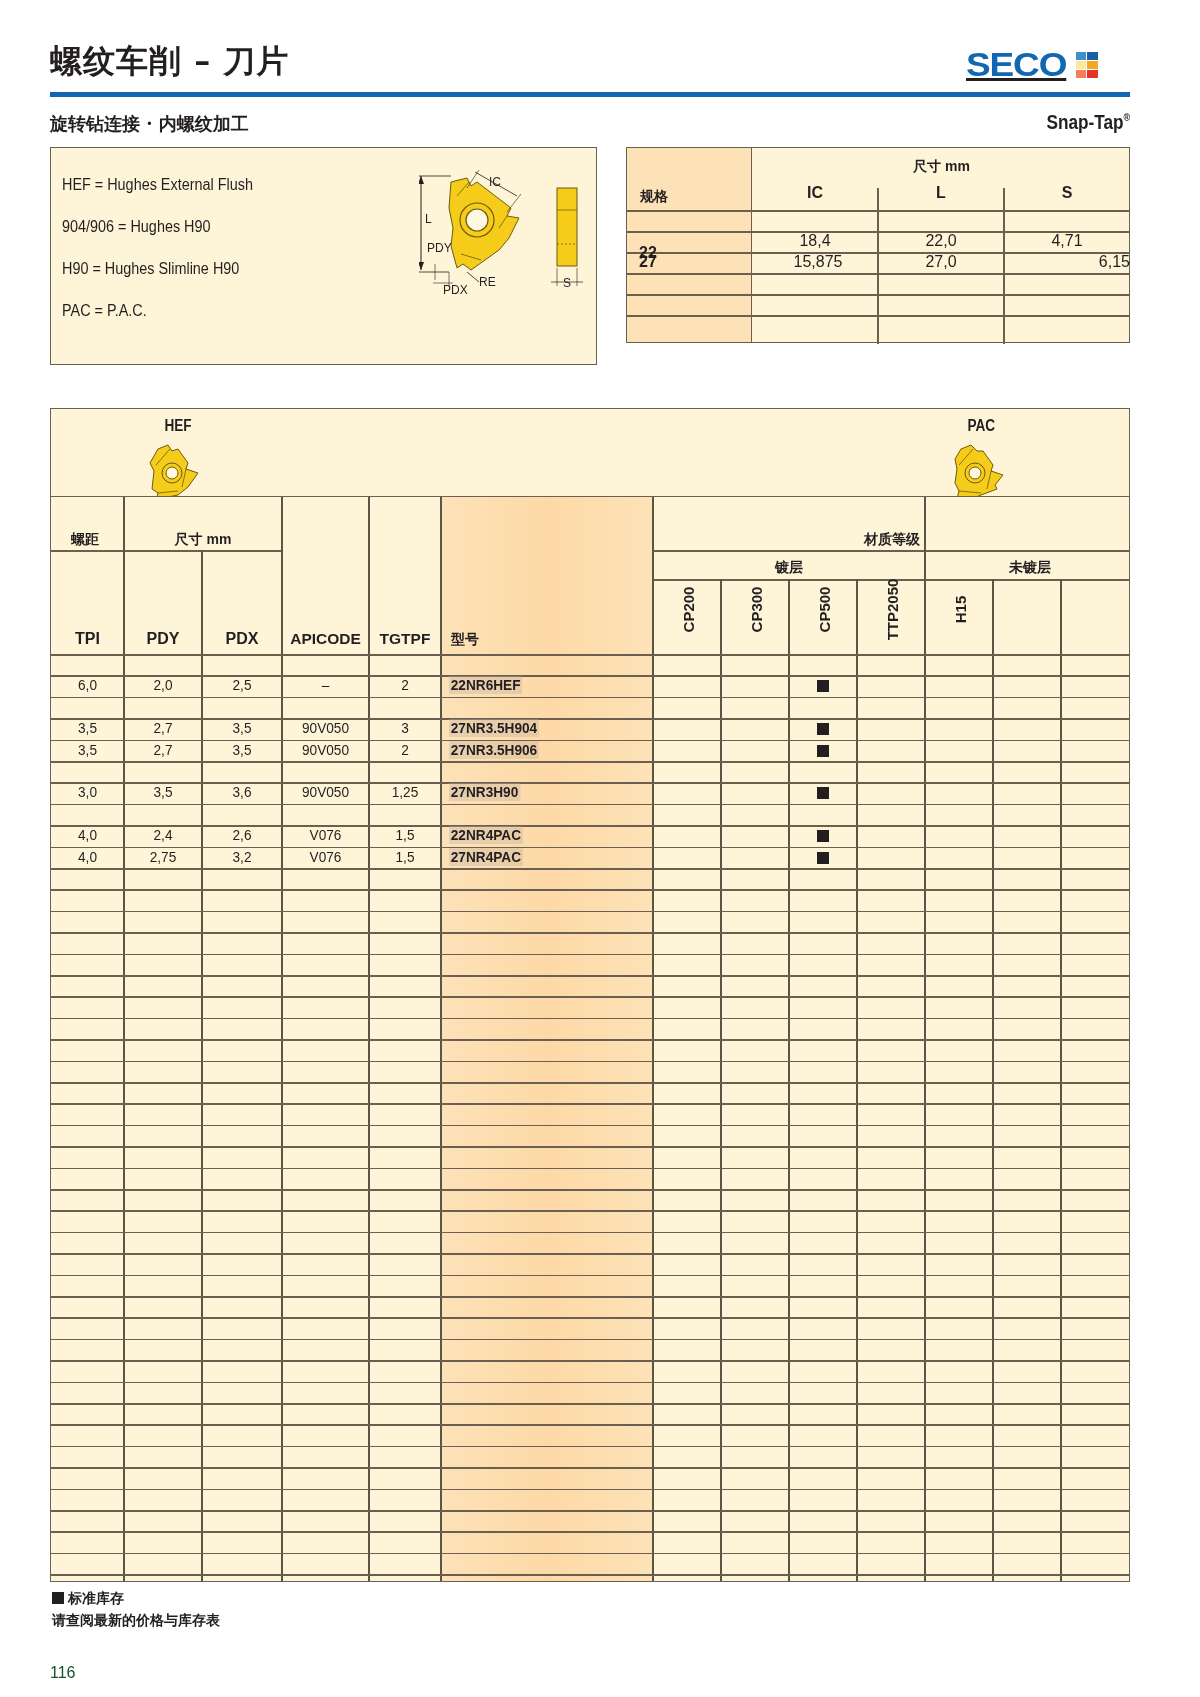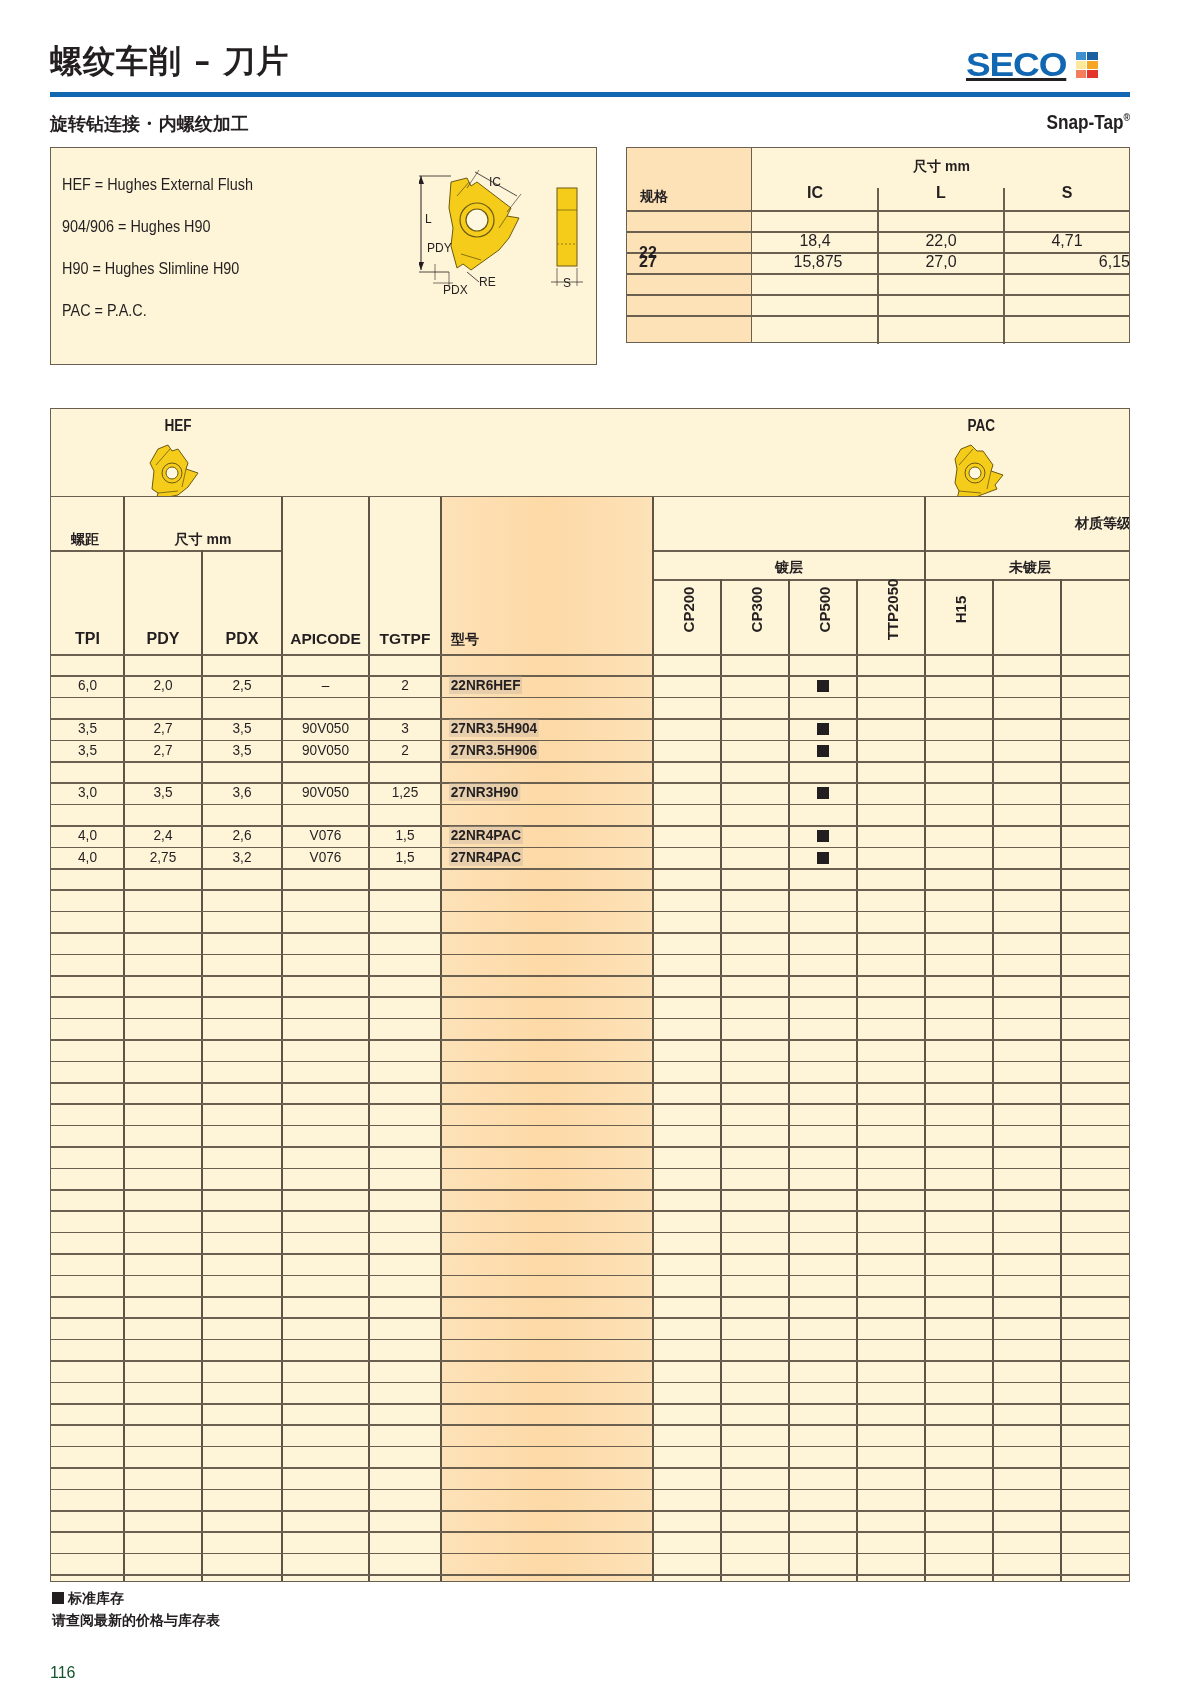--- a/index.html
+++ b/index.html
@@ -178,21 +178,21 @@
   <div class="hl" style="left:602px;width:478px;top:82px"></div>
 
   <div class="hdr-cn" style="left:20px;top:34px">螺距</div>
   <div class="hdr" style="left:73px;width:158px;top:34px;font-size:14px">尺寸 mm</div>
   <div class="hdr" style="left:0;width:73px;top:133px">TPI</div>
   <div class="hdr" style="left:73px;width:78px;top:133px">PDY</div>
   <div class="hdr" style="left:151px;width:80px;top:133px">PDX</div>
   <div class="hdr" style="left:231px;width:87px;top:133px;font-size:15.5px">APICODE</div>
   <div class="hdr" style="left:318px;width:72px;top:133px;font-size:15.5px">TGTPF</div>
   <div class="hdr-cn" style="left:400px;top:134px">型号</div>
-  <div class="hdr-cn" style="left:602px;width:478px;top:18px;text-align:right">材质等级</div>
+  <div class="hdr-cn" style="left:602px;width:478px;top:34px;text-align:center">材质等级</div>
   <div class="hdr-cn" style="left:602px;width:272px;top:62px;text-align:center">镀层</div>
   <div class="hdr-cn" style="left:876px;width:206px;top:62px;text-align:center">未镀层</div>
 
   <div class="vert" style="left:597px;top:104px;width:80px;text-align:center">CP200</div>
   <div class="vert" style="left:665px;top:104px;width:80px;text-align:center">CP300</div>
   <div class="vert" style="left:733px;top:104px;width:80px;text-align:center">CP500</div>
   <div class="vert" style="left:801px;top:104px;width:80px;text-align:center">TTP2050</div>
   <div class="vert" style="left:869px;top:104px;width:80px;text-align:center">H15</div>
 
   <div id="grid-lines">

